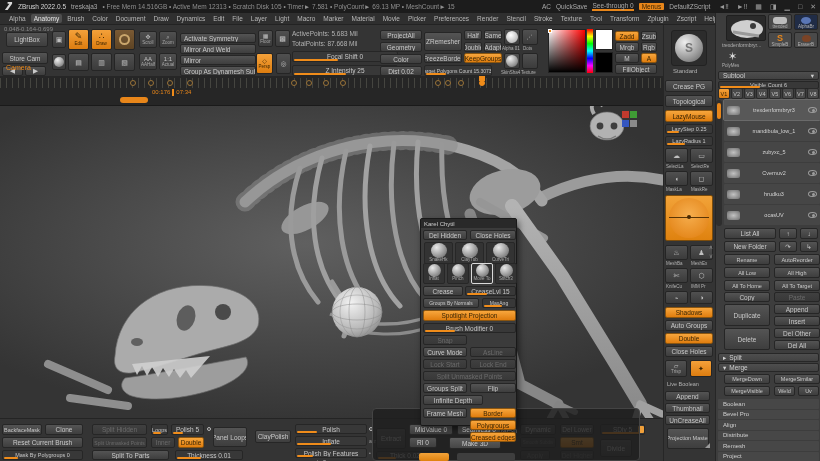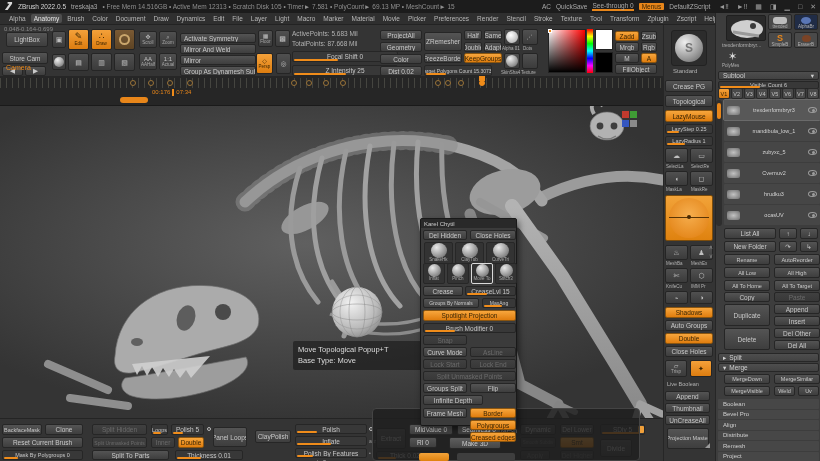--- a/index.html
+++ b/index.html
@@ -376,24 +376,20 @@
         <ellipse cx="357" cy="206" rx="8" ry="25" stroke="#8a8a8a" stroke-width="0.7" fill="none" opacity="0.7"></ellipse>
         <ellipse cx="357" cy="206" rx="17" ry="25" stroke="#8a8a8a" stroke-width="0.7" fill="none" opacity="0.6"></ellipse>
       </g>
     </svg>
     <div id="gizmo">
       <i style="background:#c03a2e"></i>
       <i style="background:#3f9c35"></i>
       <i style="background:#3456c0"></i>
       <i style="background:#8a8a8a"></i>
     </div>
-    <div id="tooltip">
-      <div>Move Topological  Popup+T</div>
-      <div>Base Type: Move</div>
-    </div>
   </div>
 
   <div id="popup">
     <div class="title">Karel Chytil</div>
     <div class="btn" style="left:2px;top:11px;width:44px;height:10px">Del Hidden</div>
     <div class="btn" style="left:49px;top:11px;width:46px;height:10px">Close Holes</div>
     <div id="pbrushes1">
 
     <div class="bthumb r1" style="left: 3px; top: 23px; width: 29px; height: 22px;">
           <span class="ball"></span>

